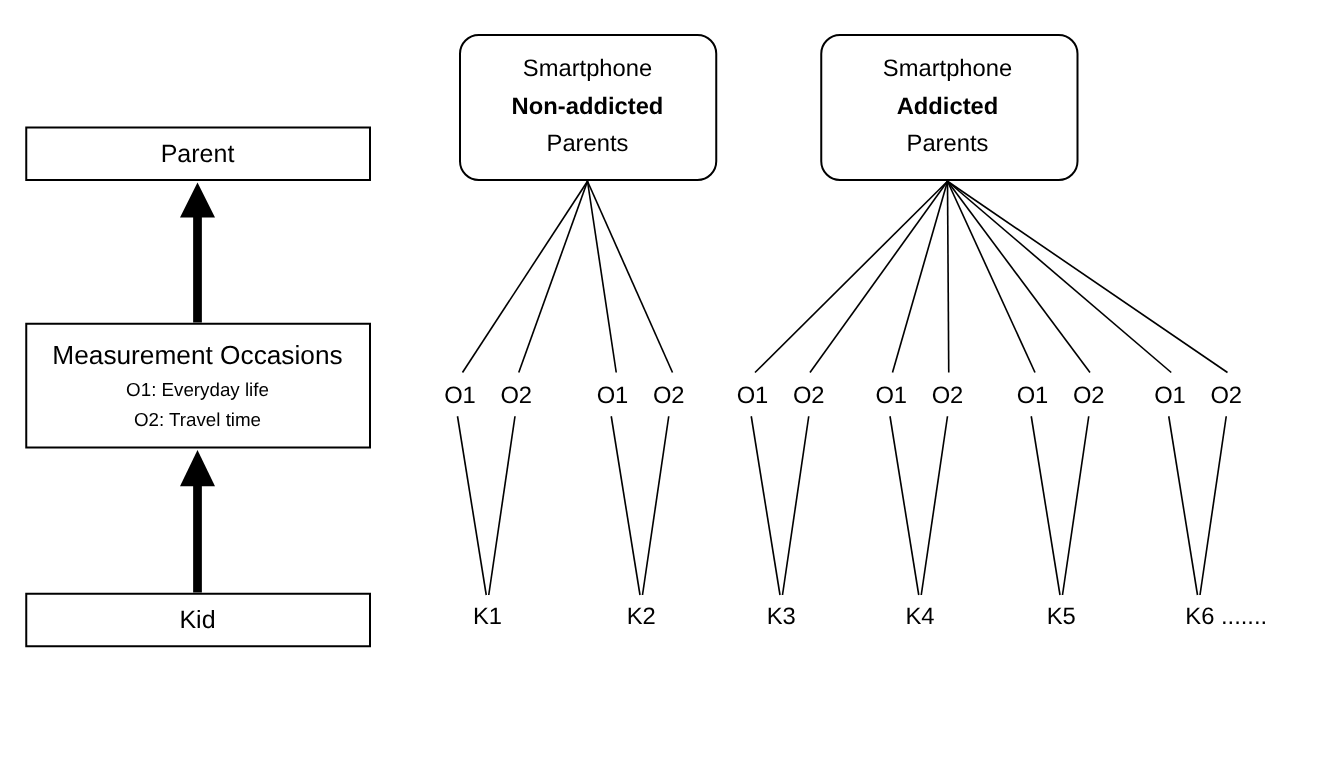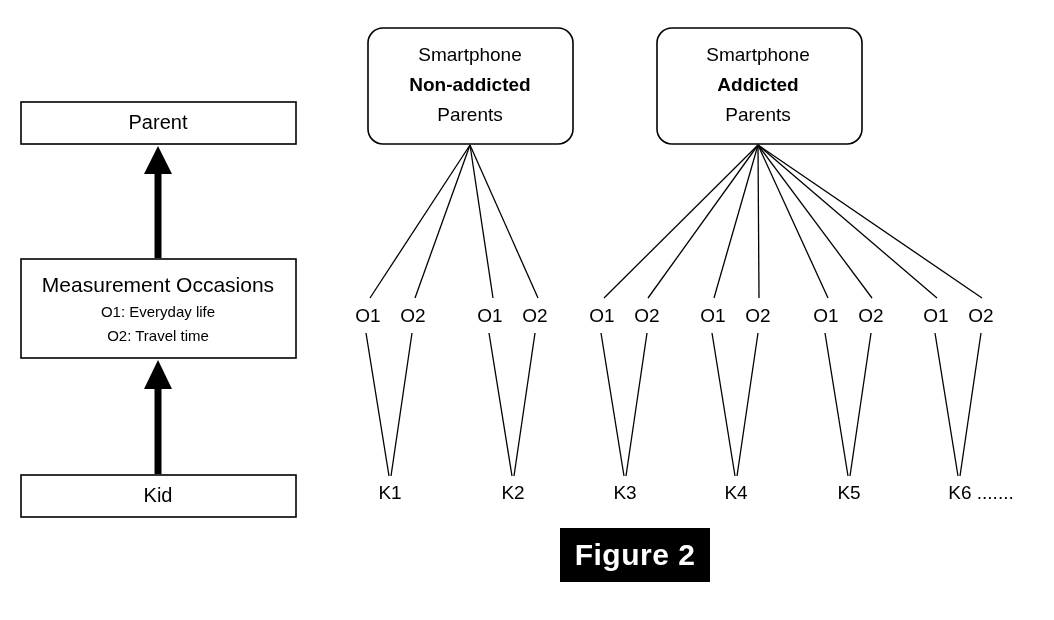--- a/index.html
+++ b/index.html
@@ -198,17 +198,14 @@
         <text class="txt txt-node" x="513" y="494">K2</text>
         <text class="txt txt-node" x="625" y="494">K3</text>
         <text class="txt txt-node" x="736" y="494">K4</text>
         <text class="txt txt-node" x="849" y="494">K5</text>
         <text class="txt txt-node" x="981" y="494">K6 .......</text>
       </g>
 
     </g>
   </svg>
 
-  <div class="caption-band">
-    <span class="caption-text">Figure 2</span>
-  </div>
 
 </div>
 
 </body></html>

